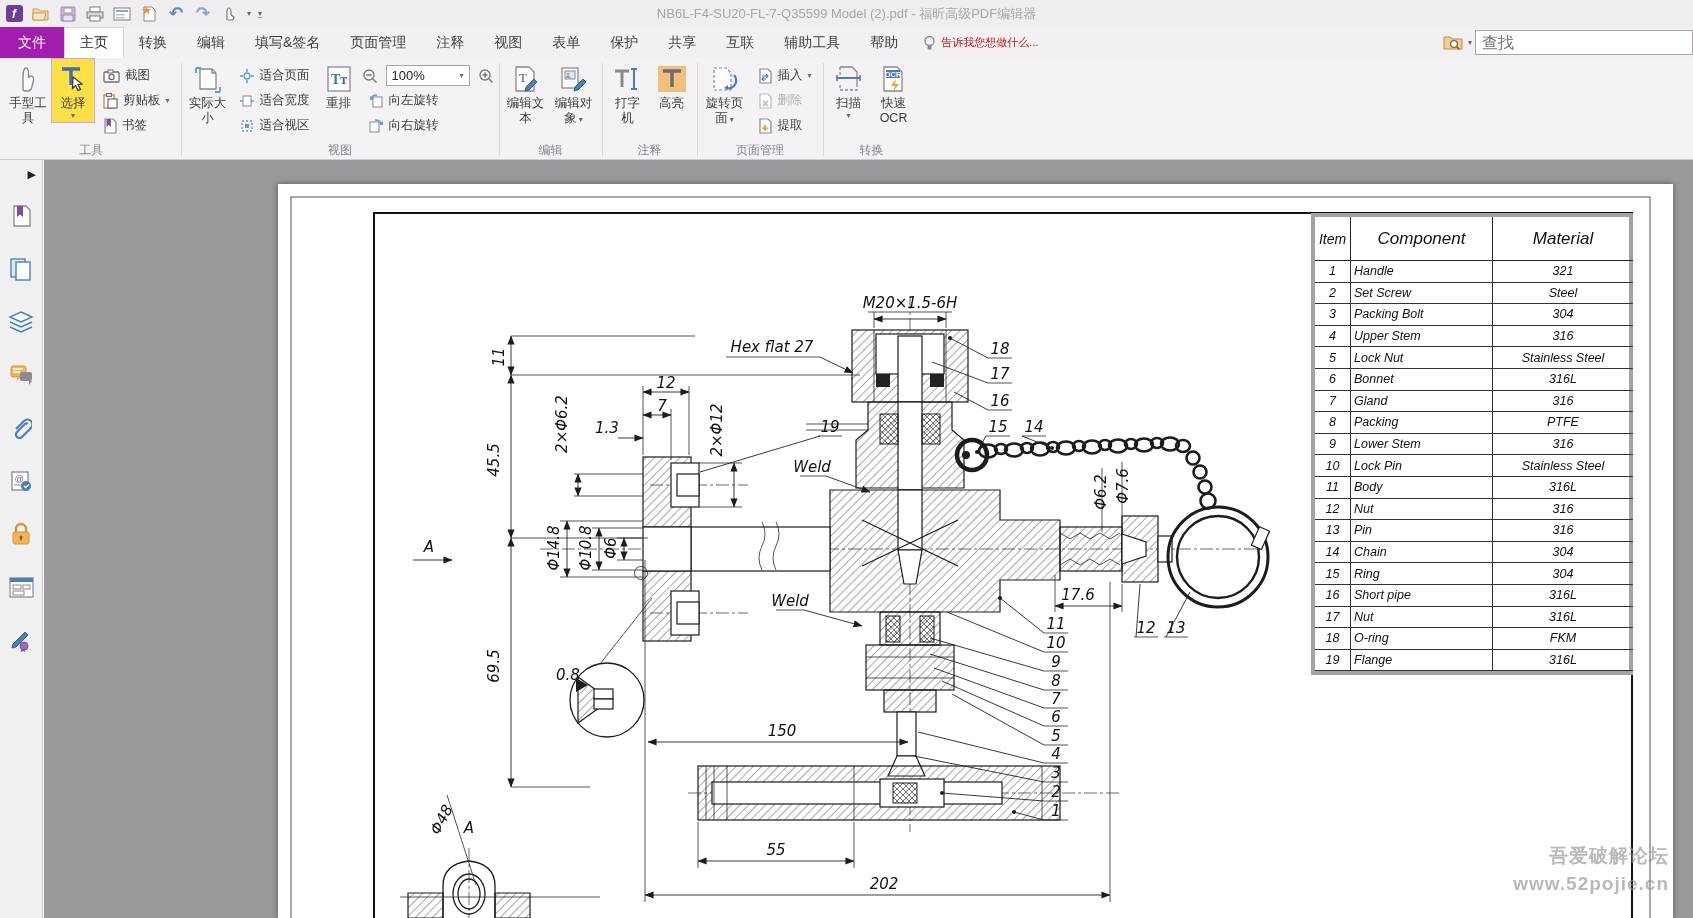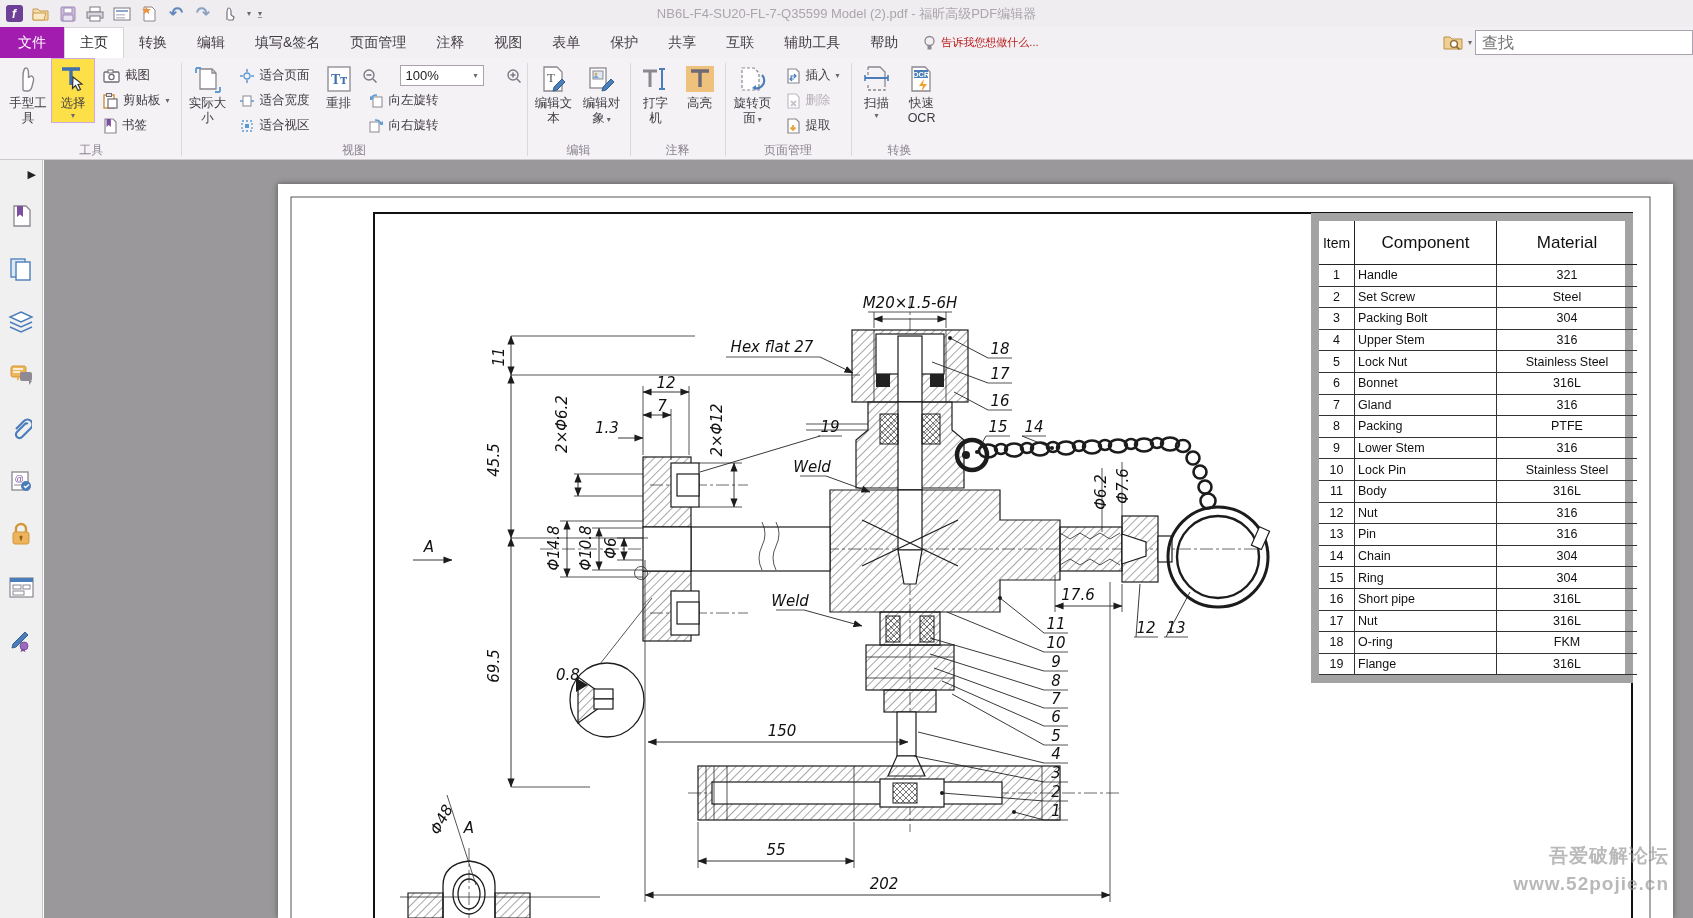--- a/index.html
+++ b/index.html
@@ -27,35 +27,35 @@
   .rbody { flex:1; display:flex; align-items:flex-start; }
   .rlabel { height:17px; text-align:center; font-size:12px; color:#8a8391; }
   .rdiv { width:1px; background:#ddd6dd; margin:5px 1px 3px 1px; }
   .bigbtn { display:flex; flex-direction:column; align-items:center; text-align:center; font-size:12.5px; color:#3f3b42;
     padding:5px 3px 1px 3px; line-height:1.2; border:1px solid transparent; }
   .bigbtn .bicon { height:30px; display:flex; align-items:center; justify-content:center; margin-bottom:2px; }
   .bigbtn.selected { background:#fde047; border:1px solid #cbaae2; }
   .stack { display:flex; flex-direction:column; padding-top:5px; }
   .smallbtn { display:flex; align-items:center; gap:5px; font-size:12.5px; color:#3f3b42; height:25px; padding:0 8px; }
   .smallbtn.disabled { color:#b7b1ba; }
-  .zoomrow { display:flex; align-items:center; gap:22px; height:25px; padding:0 2px; }
+  .zoomrow { display:flex; align-items:center; gap:8px; height:25px; padding:0 2px; }
   .zoombox { width:84px; height:21px; border:1px solid #a9a2ac; background:#fff; font-size:13px; color:#222;
     display:flex; align-items:center; justify-content:space-between; padding:0 5px; }
   
   .main { position:relative; height:758px; }
   .sidebar { position:absolute; left:0; top:0; width:43px; bottom:0; background:#f1f0f1; border-right:1px solid #c9c4ca;
     display:flex; flex-direction:column; align-items:center; }
   .sb-arrow { align-self:flex-end; margin:8px 6px 22px 0; color:#222; font-size:11px; }
   .sbi { width:26px; height:26px; margin-bottom:27px; display:flex; align-items:center; justify-content:center; }
   .docarea { position:absolute; left:44px; top:0; right:0; bottom:0; background:#9a989b; }
   .page { position:absolute; left:234px; top:24px; width:1395px; height:734px; background:#fff; box-shadow:0 0 6px rgba(0,0,0,.45); }
   .page svg { position:absolute; inset:0; }
   
-  .ptable { position:absolute; left:1033px; top:29px; width:322px; border:8px solid #a3a3a3;
-    display:grid; grid-template-columns:36px 142px 140px; color:#111; background:#fff; }
+  .ptable { position:absolute; left:1033px; top:29px; width:322px; border:4px solid #a3a3a3;
+    display:grid; grid-template-columns:36px 142px 140px; font-style:italic; color:#111; background:#fff; }
   .ptable .hc { border-right:1.4px solid #222; border-bottom:1.4px solid #222; display:flex; align-items:center; justify-content:center;
     height:44px; font-size:17px; }
   .ptable .c { border-right:1px solid #333; border-bottom:1px solid #333; font-size:12.5px; height:21.6px;
     display:flex; align-items:center; padding:0 3px; }
   .ptable .ci { justify-content:center; }
   .ptable .cm { justify-content:center; }
   .ptable .last-col { border-right:none; }
   .watermark { position:absolute; right:4px; top:658px; text-align:right; color:#8f8f91; opacity:.62; font-weight:bold;
     line-height:1.45; font-size:19px; letter-spacing:1px; }
   

